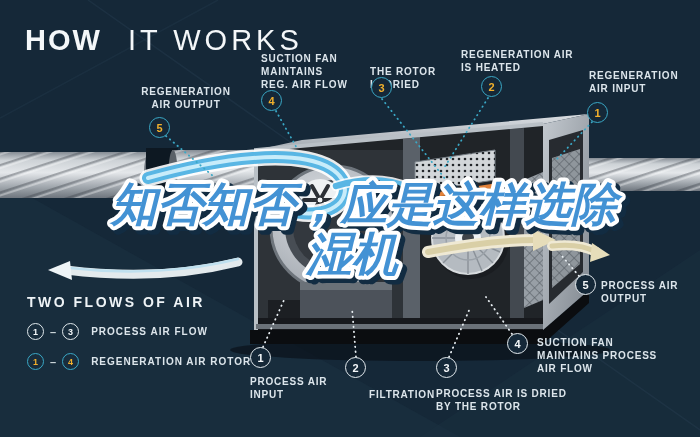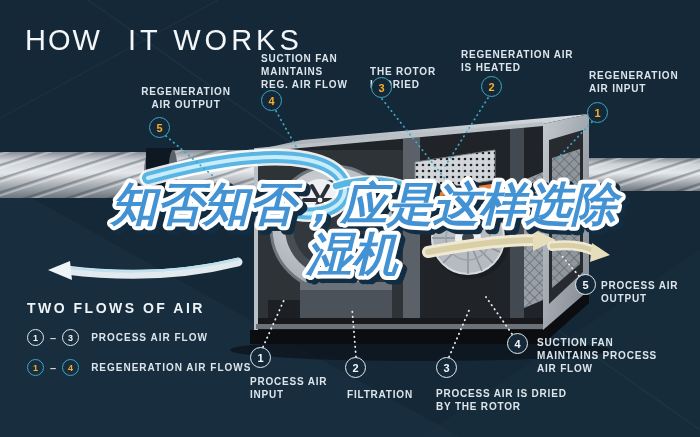--- a/index.html
+++ b/index.html
@@ -8,39 +8,39 @@
     background:#152838;
     font-family:"Liberation Sans", sans-serif;
   }
   .stage svg{position:absolute;left:0;top:0;}
   .layer{position:absolute;left:0;top:0;width:700px;height:437px;}
 
   .title{
     position:absolute;left:25px;top:24px;
     font-size:29px;color:#f4f7f9;letter-spacing:2px;white-space:nowrap;
   }
-  .title .b{font-weight:400;}
+  .title .b{font-weight:700;}
   .title .l{font-weight:300;letter-spacing:4px;margin-left:16px;}
 
   .callout-label{
     position:absolute;
     font-size:10px;font-weight:700;letter-spacing:0.8px;
     color:#dce5eb;line-height:13px;white-space:pre-line;
   }
   .callout-label.center{text-align:center;}
 
   .badge{
     position:absolute;width:21px;height:21px;border-radius:50%;
     background:#152838;display:flex;align-items:center;justify-content:center;
     font-size:11px;font-weight:700;box-sizing:border-box;
   }
   .badge.teal{border:1.7px solid #3aa8c6;color:#f2b02c;}
   .badge.white{border:1.7px solid #e4ebef;color:#f4f7f9;}
 
-  .legend{position:absolute;left:27px;top:300px;}
+  .legend{position:absolute;left:27px;top:294px;}
   .legend-heading{
     font-size:14px;font-weight:700;letter-spacing:2.5px;color:#eef3f6;white-space:nowrap;
   }
   .legend-row{display:flex;align-items:center;margin-top:13px;}
   .legend-circle{
     width:17px;height:17px;border-radius:50%;box-sizing:border-box;
     display:flex;align-items:center;justify-content:center;
     font-size:9px;font-weight:700;background:transparent;
   }
   .legend-row.process .legend-circle{border:1.5px solid #dfe8ec;color:#f2f6f8;}
@@ -247,21 +247,21 @@
 REG. AIR FLOW</div>
   <div class="callout-label" style="left:370px;top:65px">THE ROTOR
 IS DRIED</div>
   <div class="callout-label" style="left:461px;top:48px">REGENERATION AIR
 IS HEATED</div>
   <div class="callout-label" style="left:589px;top:69px">REGENERATION
 AIR INPUT</div>
 
   <div class="callout-label" style="left:250px;top:375px">PROCESS AIR
 INPUT</div>
-  <div class="callout-label" style="left:347px;top:388px">FILTRATION</div>
+  <div class="callout-label" style="left:369px;top:388px">FILTRATION</div>
   <div class="callout-label" style="left:436px;top:387px">PROCESS AIR IS DRIED
 BY THE ROTOR</div>
   <div class="callout-label" style="left:537px;top:336px">SUCTION FAN
 MAINTAINS PROCESS
 AIR FLOW</div>
   <div class="callout-label" style="left:601px;top:279px">PROCESS AIR
 OUTPUT</div>
 
   <div class="badge teal" style="left:149px;top:117px">
     <span>5</span>
@@ -300,21 +300,21 @@
     <div class="legend-row process">
       <span class="legend-circle">1</span>
       <span class="legend-sep">–</span>
       <span class="legend-circle">3</span>
       <span class="legend-label">PROCESS AIR FLOW</span>
     </div>
     <div class="legend-row regeneration">
       <span class="legend-circle">1</span>
       <span class="legend-sep">–</span>
       <span class="legend-circle">4</span>
-      <span class="legend-label">REGENERATION AIR FLOWS</span>
+      <span class="legend-label">REGENERATION AIR ROTOR</span>
     </div>
   </div>
 
   <svg class="layer watermark" width="700" height="437" viewBox="0 0 700 437">
     <g font-family="'DejaVu Sans', sans-serif" font-weight="bold" font-style="italic" text-anchor="middle" stroke-linejoin="round">
       <text x="364" y="220" font-size="46" fill="#122c42" stroke="#122c42" stroke-width="9" transform="translate(4,4)">知否知否，应是这样选除</text>
       <text x="352" y="270" font-size="46" fill="#122c42" stroke="#122c42" stroke-width="9" transform="translate(4,4)">湿机</text>
       <text x="364" y="220" font-size="46" fill="#4392d4" stroke="#ffffff" stroke-width="8" paint-order="stroke">知否知否，应是这样选除</text>
       <text x="352" y="270" font-size="46" fill="#4392d4" stroke="#ffffff" stroke-width="8" paint-order="stroke">湿机</text>
     </g>

